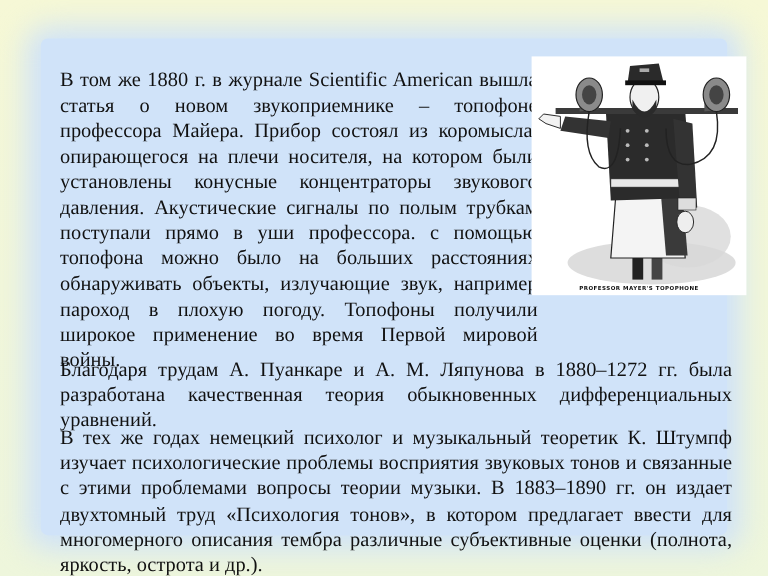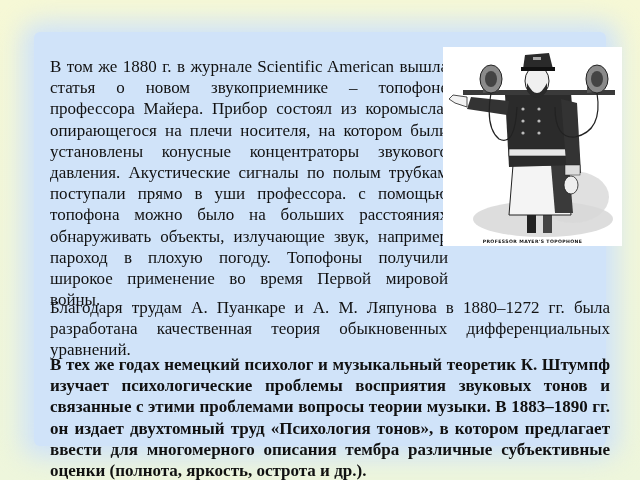--- a/index.html
+++ b/index.html
@@ -36,21 +36,21 @@
   .text-block {
     position: absolute;
     font-size: 17px;
     line-height: 21.2px;
     text-align: justify;
     text-align-last: left;
     margin: 11px;
   }
   #para-1 { left: 39px; top: 45px; width: 398px; }
   #para-2 { left: 39px; top: 286px; width: 560px; }
-  #para-3 { left: 39px; top: 343px; width: 560px; font-weight: bold; }
+  #para-3 { left: 39px; top: 343px; width: 560px; }
   .figure {
     position: absolute;
     left: 443px; top: 47px;
     width: 179px; height: 199px;
     background: #ffffff;
   }
   .figure svg { display: block; }
   .caption {
     position: absolute;
     left: 0; right: 0; bottom: 2px;

